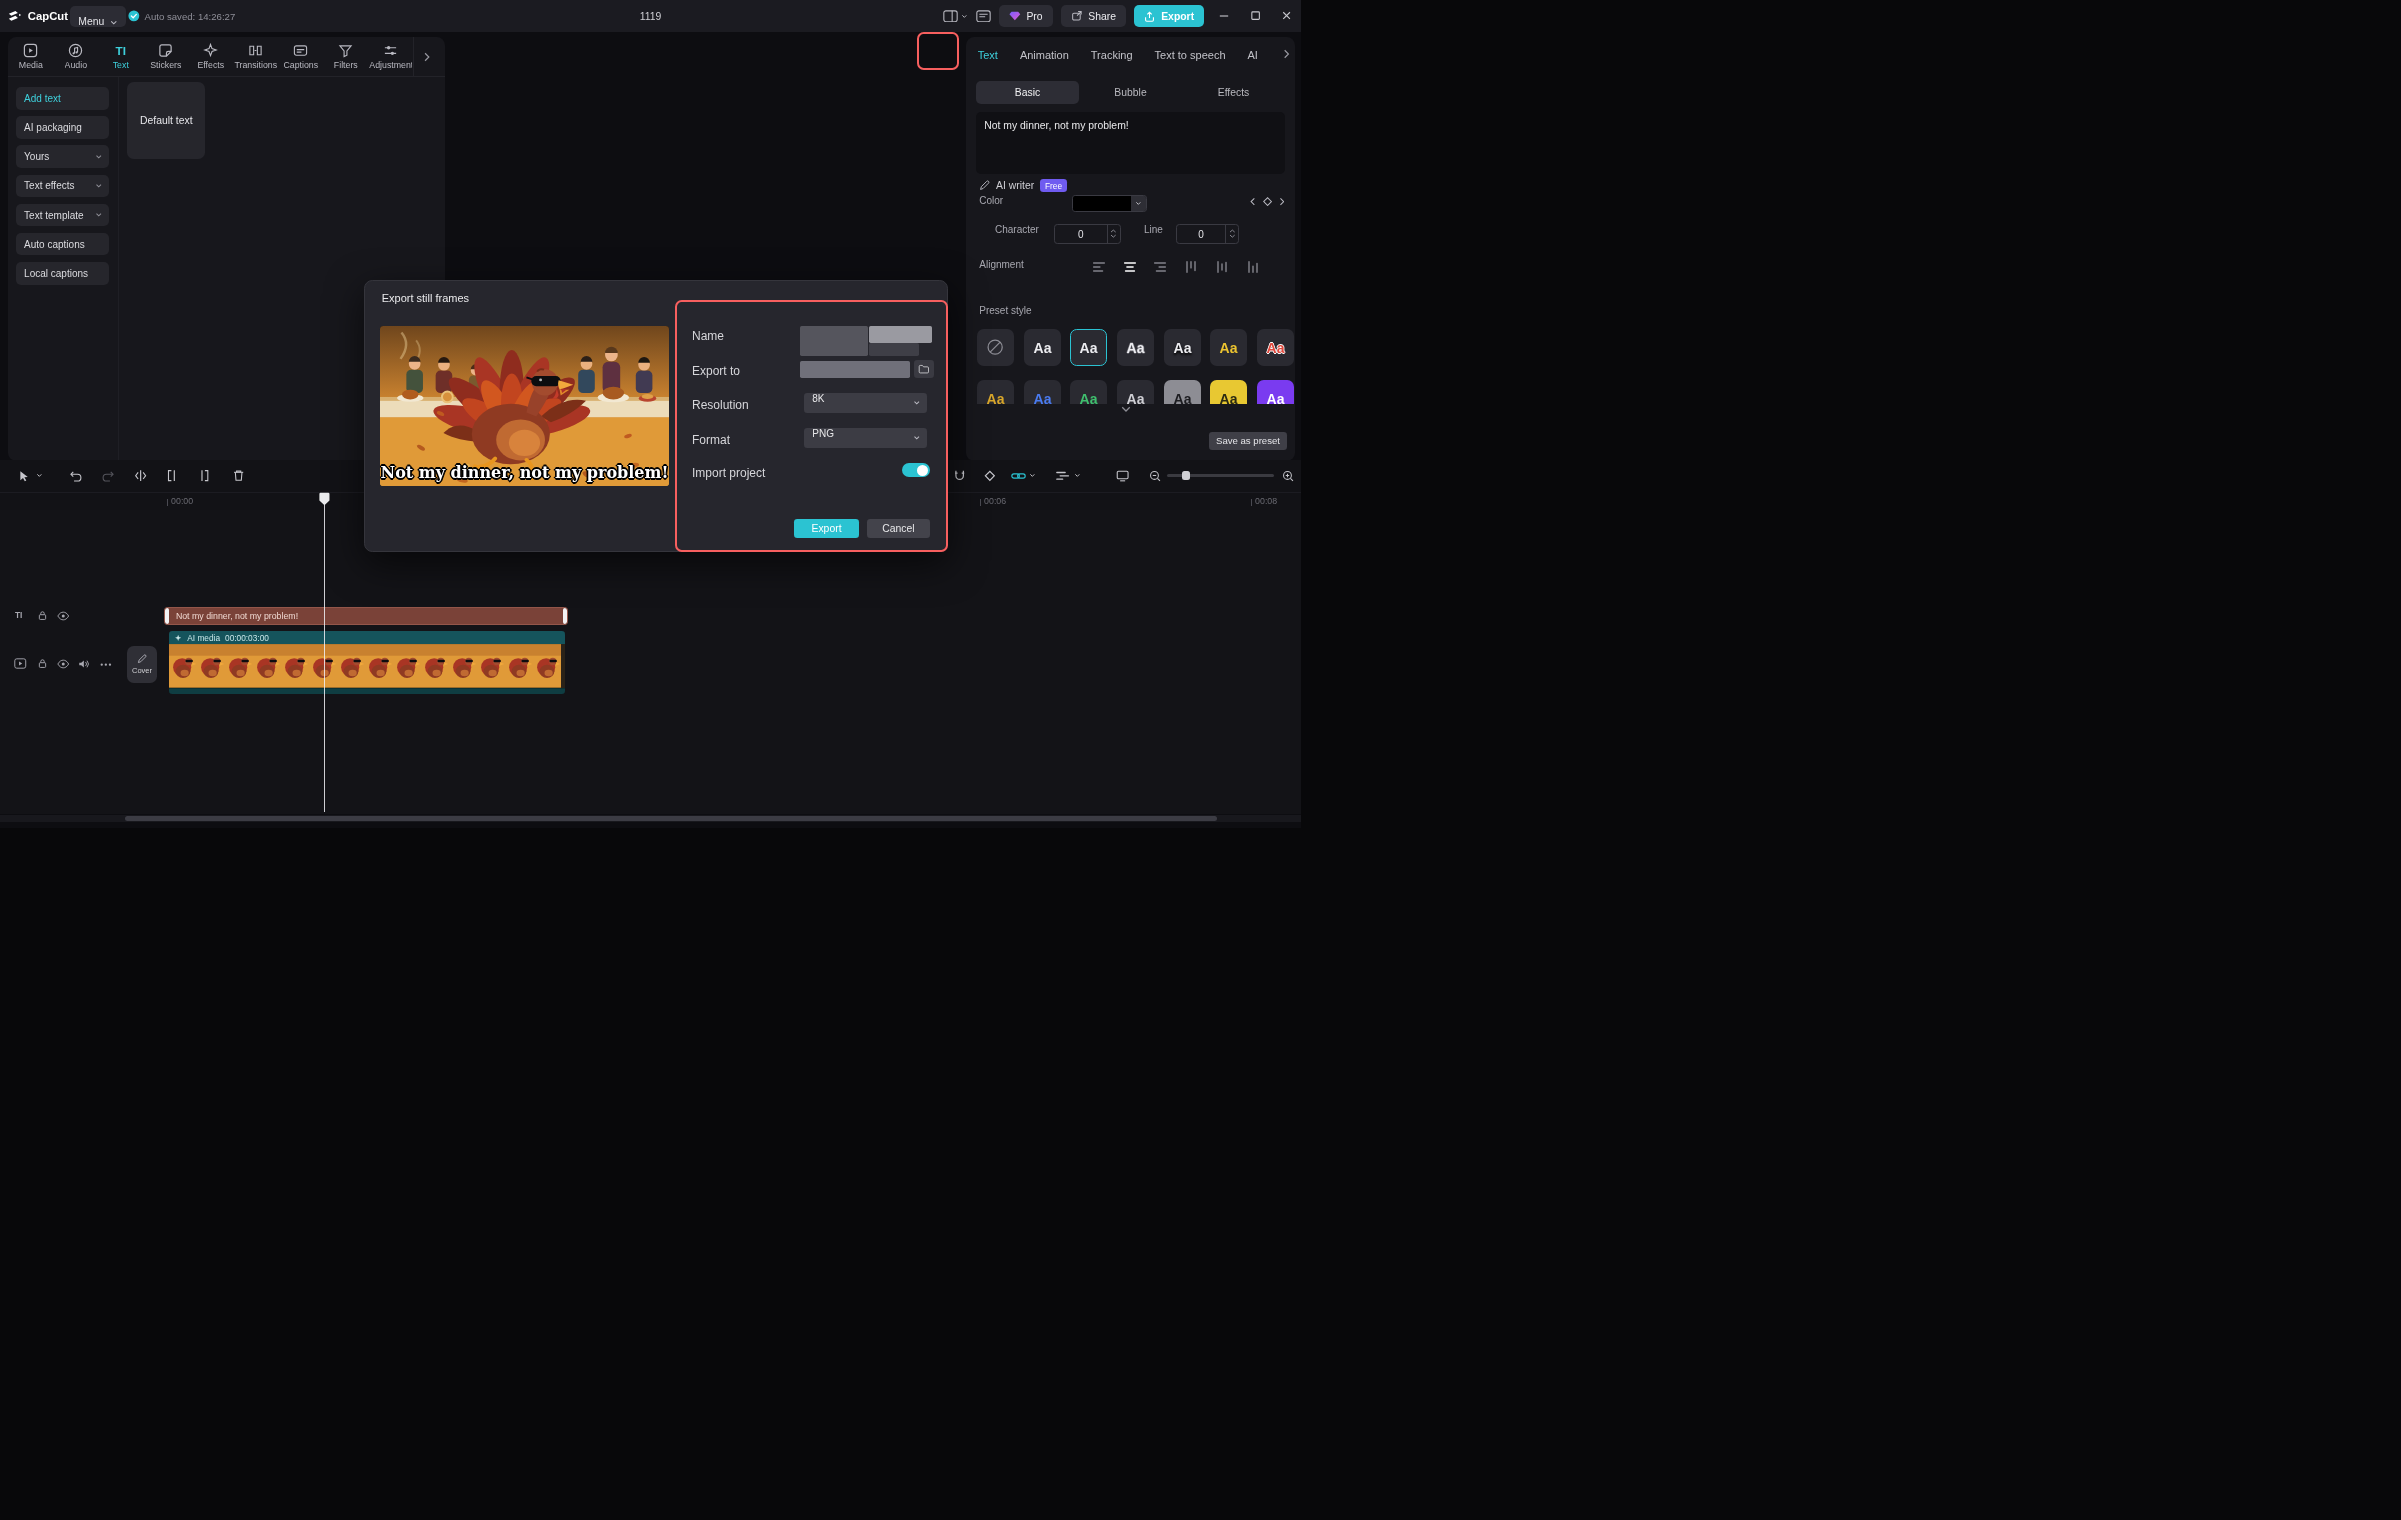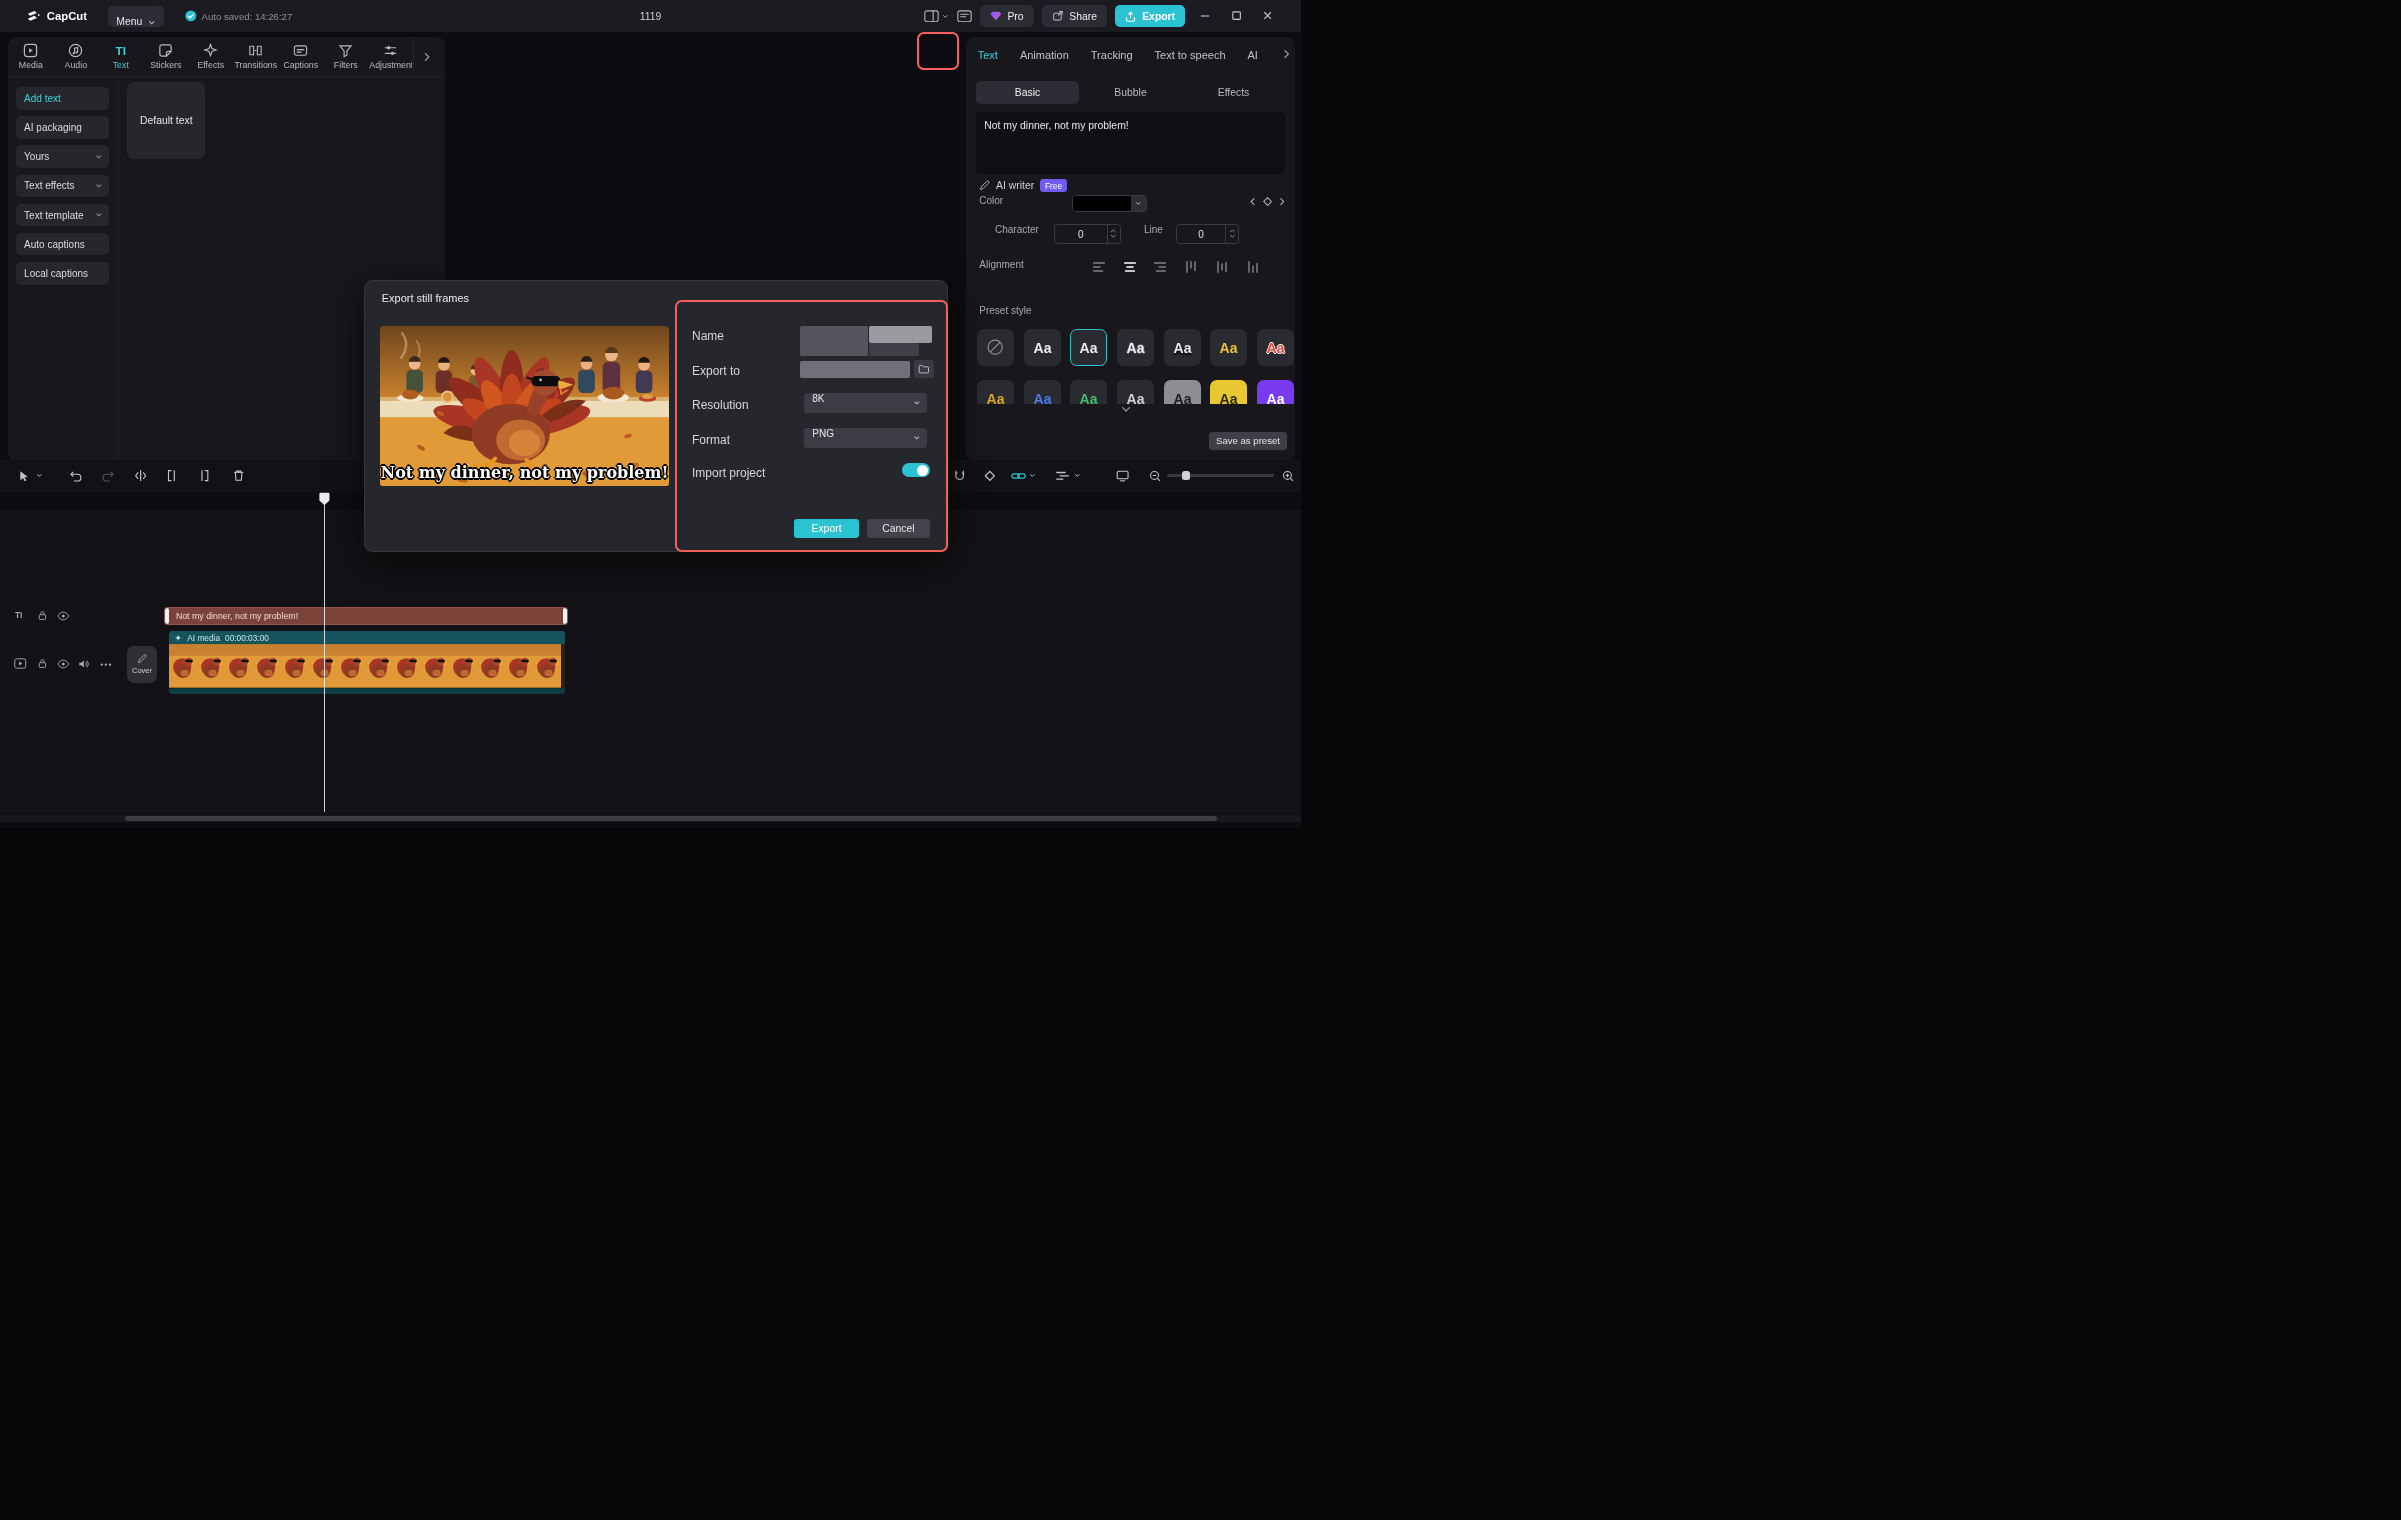--- a/index.html
+++ b/index.html
@@ -2,21 +2,21 @@
 <html style="font-size:13.3px"><head>
 <meta charset="utf-8">
 <style>
 *{box-sizing:border-box;margin:0;padding:0}
 body{background:#08080a;font-family:"Liberation Sans",sans-serif}
 #app{position:relative;width:1301px;height:828px;background:#0d0d11;overflow:hidden;color:#d8d8dc;font-size:10px}
 svg{display:block}
 .ico{color:#b9b9c1;display:flex;align-items:center;justify-content:center}
 
 
-#topbar{position:absolute;left:0;top:0;width:1301px;height:32px;background:#1b1b21;display:flex;align-items:center;padding:0 22px;gap:21px}
+#topbar{position:absolute;left:0;top:0;width:1301px;height:32px;background:#1b1b21;display:flex;align-items:center;padding:0 3px;gap:2px}
 .logo{display:flex;align-items:center;gap:5.8px;font-weight:bold;color:#fff;font-size:11.3px;padding-left:5px}
 .menu-btn{display:flex;align-items:flex-end;gap:5.8px;background:#2c2c34;border-radius:5px;height:21px;padding:0 8.3px;color:#e4e4e8;font-size:10.4px}
 .autosave{display:flex;align-items:center;gap:5px;color:#8f8f98;font-size:9.6px}
 #tb-title{position:absolute;left:50%;top:0;transform:translateX(-50%);height:32px;display:flex;align-items:center;color:#cfcfd4;font-size:10.4px}
 .tb-right{margin-left:auto;display:flex;align-items:center;gap:8.3px}
 .pill{display:flex;align-items:center;gap:5.8px;background:#2c2c34;height:22px;border-radius:5px;padding:0 10px;color:#ececf0;font-size:10.4px}
 .pill.export-pill{background:#2bc3d2;color:#fff;font-weight:bold}
 .winbtn{width:23px;height:23px;display:flex;align-items:center;justify-content:center;color:#c9c9cf}
 
 
@@ -711,20 +711,42 @@
     </div>
     <span class="tool" style="left:1277px">
       <svg width="12.5" height="12.5" viewBox="0 0 16 16">
           <circle cx="7" cy="7" r="5" fill="none" stroke="currentColor" stroke-width="1.3"></circle>
           <path d="M10.8 10.8 14 14" stroke="currentColor" stroke-width="1.3"></path>
           <path d="M4.8 7h4.4M7 4.8v4.4" stroke="currentColor" stroke-width="1.3"></path>
         </svg>
     </span>
   </div>
 
+  <div id="ruler">
+    <span class="tick" style="left:167px">
+        <i></i>
+        <span>00:00</span>
+      </span>
+    <span class="tick" style="left:438px">
+        <i></i>
+        <span>00:02</span>
+      </span>
+    <span class="tick" style="left:709px">
+        <i></i>
+        <span>00:04</span>
+      </span>
+    <span class="tick" style="left:980px">
+        <i></i>
+        <span>00:06</span>
+      </span>
+    <span class="tick" style="left:1251px">
+        <i></i>
+        <span>00:08</span>
+      </span>
+  </div>
 
   <div id="tl-body">
 
     <span class="gut-ic" style="left:15px;top:100px;font-weight:bold;font-size:8.3px">TI</span>
     <span class="gut-ic ico" style="left:37px;top:100px">
         <svg width="11" height="11" viewBox="0 0 14 14">
           <rect x="3" y="6" width="8" height="6" rx="1.2" fill="none" stroke="currentColor" stroke-width="1.2"></rect>
           <path d="M4.8 6V4.5a2.2 2.2 0 0 1 4.4 0V6" fill="none" stroke="currentColor" stroke-width="1.2"></path>
         </svg>
       </span>

